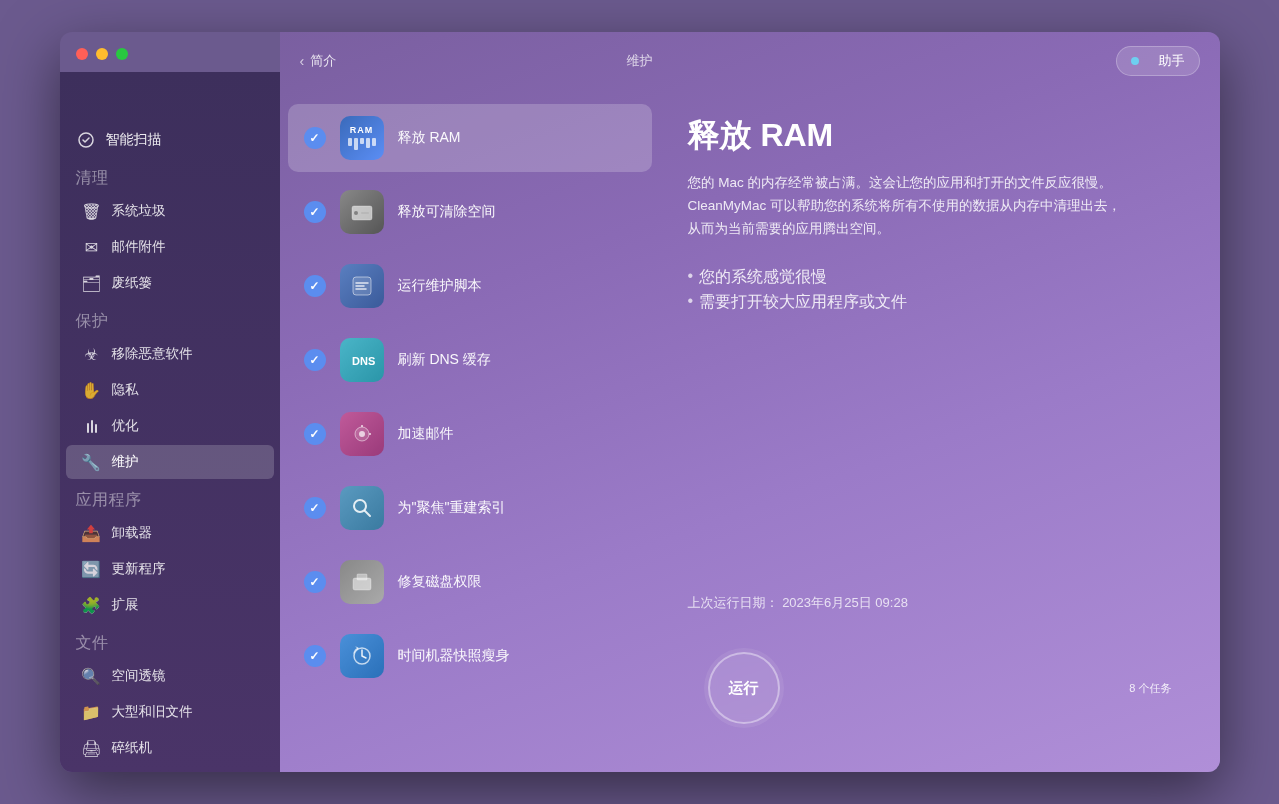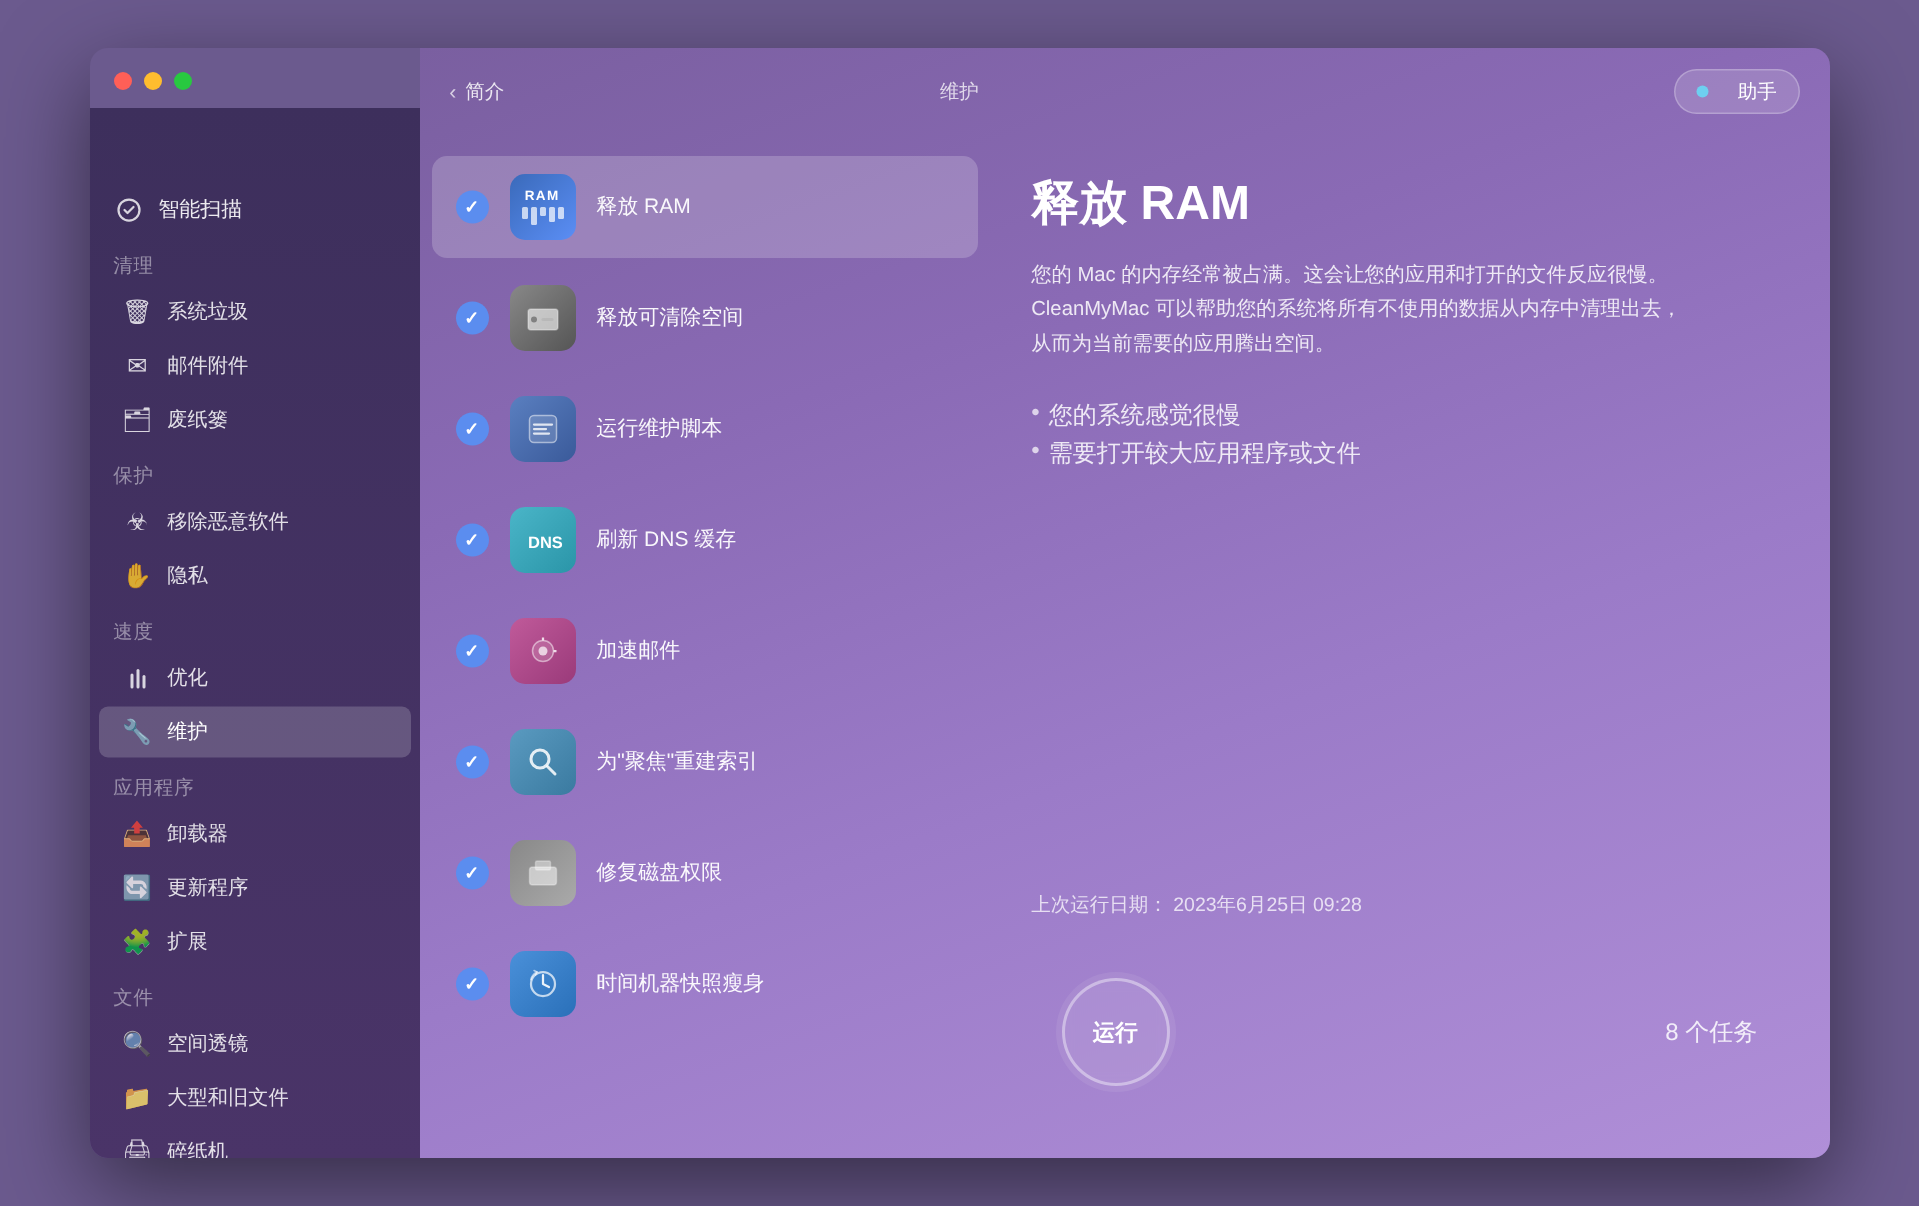--- a/index.html
+++ b/index.html
@@ -51,21 +51,21 @@
       display: flex;
       align-items: center;
       gap: 10px;
       padding: 8px 16px;
       color: rgba(255,255,255,0.9);
       font-size: 14px;
       cursor: pointer;
     }
     .sidebar-section-label {
       color: rgba(255,255,255,0.45);
-      font-size: 13px;
+      font-size: 16px;
       padding: 10px 32px 4px 16px;
       letter-spacing: 0.5px;
     }
     .sidebar-item {
       display: flex;
       align-items: center;
       gap: 10px;
       padding: 7px 16px;
       color: rgba(255,255,255,0.85);
       font-size: 13.5px;
@@ -288,21 +288,21 @@
       font-weight: 600;
       cursor: pointer;
       display: flex;
       align-items: center;
       justify-content: center;
       backdrop-filter: blur(4px);
       box-shadow: 0 0 0 4px rgba(255,255,255,0.08);
     }
     .task-count {
       color: rgba(255,255,255,0.85);
-      font-size: 16px;
+      font-size: 11px;
       margin-left: 16px;
     }
 
     
     .ram-icon-wrapper {
       display: flex;
       flex-direction: column;
       align-items: center;
       justify-content: center;
       width: 100%;
@@ -360,21 +360,20 @@
     <div class="sidebar-section-label">保护</div>
     <div class="sidebar-item">
       <div class="sidebar-icon">☣</div>
       <span>移除恶意软件</span>
     </div>
     <div class="sidebar-item">
       <div class="sidebar-icon">✋</div>
       <span>隐私</span>
     </div>
 
-    <div class="sidebar-section-label">速度</div>
     <div class="sidebar-item">
       <div class="sidebar-icon">
         <svg width="16" height="16" viewBox="0 0 16 16" fill="none">
           <line x1="4" y1="14" x2="4" y2="6" stroke="rgba(255,255,255,0.8)" stroke-width="2" stroke-linecap="round"></line>
           <line x1="8" y1="14" x2="8" y2="3" stroke="rgba(255,255,255,0.8)" stroke-width="2" stroke-linecap="round"></line>
           <line x1="12" y1="14" x2="12" y2="7" stroke="rgba(255,255,255,0.8)" stroke-width="2" stroke-linecap="round"></line>
         </svg>
       </div>
       <span>优化</span>
     </div>

